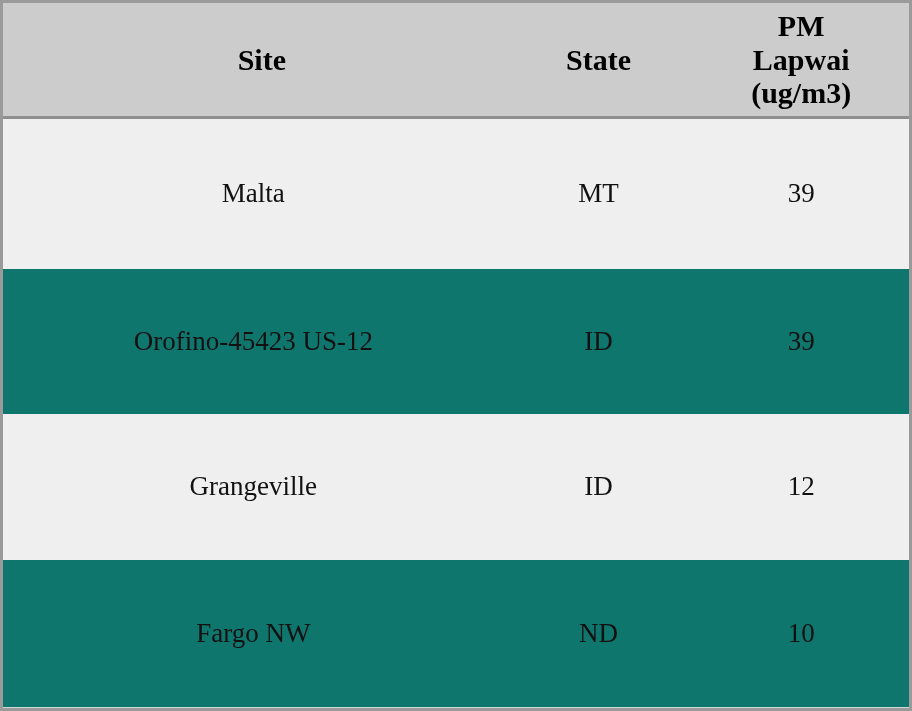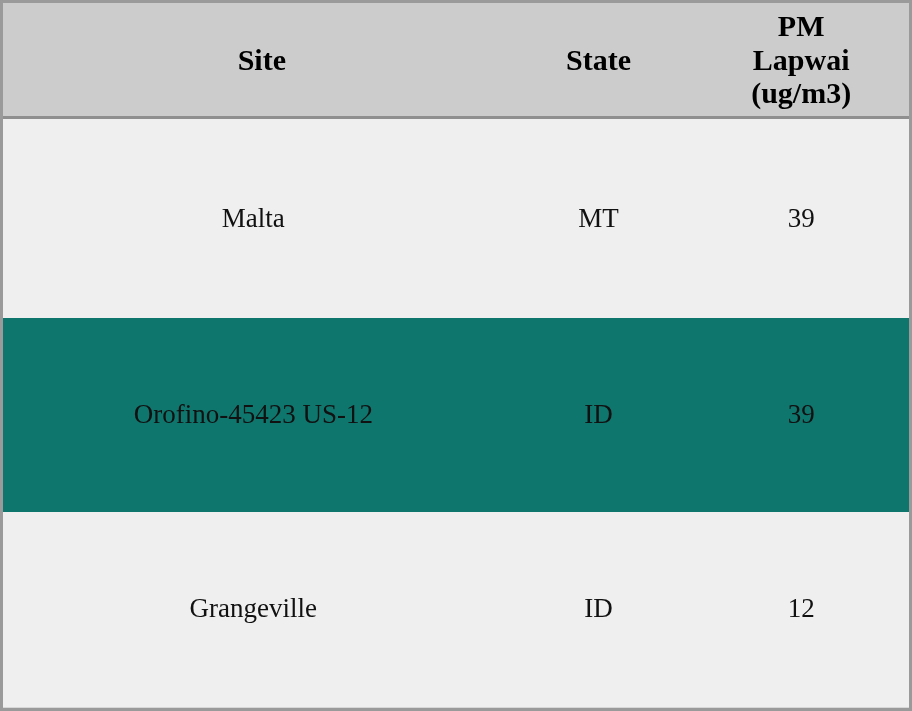--- a/index.html
+++ b/index.html
@@ -81,15 +81,20 @@
         <tr class="even">
           <td>Orofino-45423 US-12</td>
           <td>ID</td>
           <td>39</td>
         </tr>
         <tr class="odd">
           <td>Grangeville</td>
           <td>ID</td>
           <td>12</td>
         </tr>
+        <tr class="even">
+          <td>Fargo NW</td>
+          <td>ND</td>
+          <td>10</td>
+        </tr>
       </tbody>
   </table>
 </div>
 
 </body></html>

